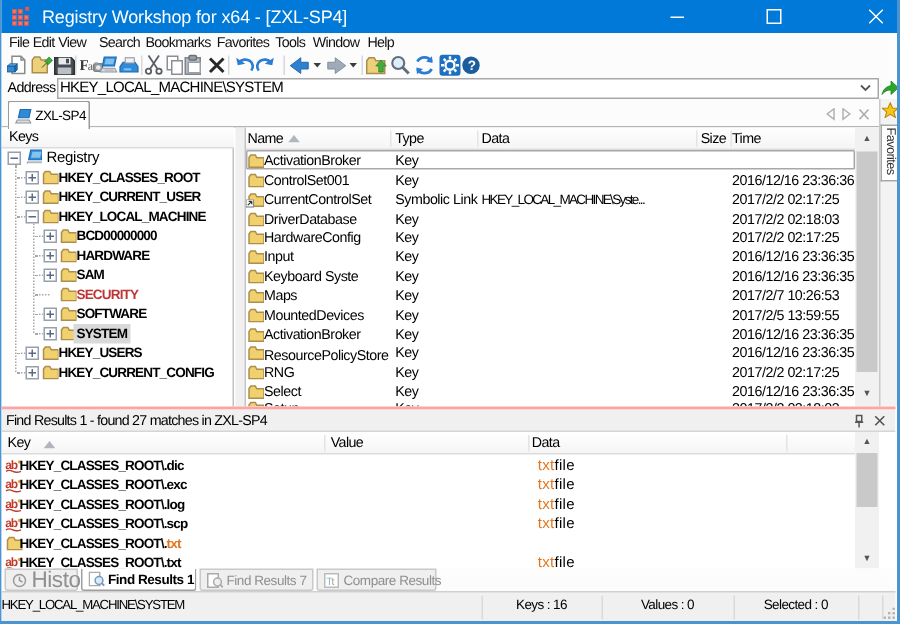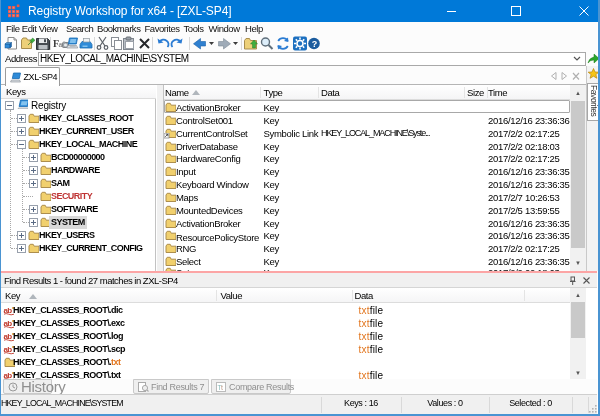--- a/index.html
+++ b/index.html
@@ -375,21 +375,21 @@
 <div class="row" style="left:324px;top:67px">2017/2/2 02:17:25</div>
 <svg class="fold" style="left:1px;top:81px" width="12" height="11">
         <path d="M1 9.5 V3 l1.2-1.7 h3 l1 1.9 h4.8 V9.5z" fill="#f1d06e" stroke="#ad8e4d" stroke-width="1"></path>
       </svg>
 <div class="row" style="left:12px;top:80px">Input</div>
 <div class="row" style="left:99.5px;top:80px">Key</div>
 <div class="row" style="left:324px;top:80px">2016/12/16 23:36:35</div>
 <svg class="fold" style="left:1px;top:94px" width="12" height="11">
         <path d="M1 9.5 V3 l1.2-1.7 h3 l1 1.9 h4.8 V9.5z" fill="#f1d06e" stroke="#ad8e4d" stroke-width="1"></path>
       </svg>
-<div class="row" style="left:12px;top:93px">Keyboard Window</div>
+<div class="row" style="left:12px;top:93px">Keyboard Syste</div>
 <div class="row" style="left:99.5px;top:93px">Key</div>
 <div class="row" style="left:324px;top:93px">2016/12/16 23:36:35</div>
 <svg class="fold" style="left:1px;top:107px" width="12" height="11">
         <path d="M1 9.5 V3 l1.2-1.7 h3 l1 1.9 h4.8 V9.5z" fill="#f1d06e" stroke="#ad8e4d" stroke-width="1"></path>
       </svg>
 <div class="row" style="left:12px;top:106px">Maps</div>
 <div class="row" style="left:99.5px;top:106px">Key</div>
 <div class="row" style="left:324px;top:106px">2017/2/7 10:26:53</div>
 <svg class="fold" style="left:1px;top:120px" width="12" height="11">
         <path d="M1 9.5 V3 l1.2-1.7 h3 l1 1.9 h4.8 V9.5z" fill="#f1d06e" stroke="#ad8e4d" stroke-width="1"></path>
@@ -509,20 +509,28 @@
 <div class="thumb" style="top:14px;height:36px"></div>
 </div>
 </div>
 <div class="abs" style="left:0;top:379px;width:596px;height:15px;background:#fcfcfc;">
 <div class="abs" style="left:2px;top:0px;width:49px;height:15px;background:#efefef;border:1px solid #c9c9c9;border-radius:0 0 2px 2px;border-top:1px solid #c9c9c9;">
 <svg class="abs" style="left:4px;top:2px" width="10" height="10">
           <circle cx="5" cy="5" r="4" fill="#eee" stroke="#999"></circle>
           <path d="M5 2.5 V5 L7 6" stroke="#999" fill="none"></path>
         </svg>
 <span class="abs" style="left:17px;top:0px;font-size:15px;letter-spacing:-0.3px;line-height:14px;color:#8f8f8f;white-space:nowrap;">History</span>
+      </div>
+<div class="abs" style="left:53px;top:0px;width:77px;height:15px;background:#fff;border:1px solid #9f9f9f;border-radius:0 0 2px 2px;border-top:none;">
+<svg class="abs" style="left:4px;top:2px" width="11" height="10">
+          <rect x="0.5" y="0.5" width="7" height="9" fill="#fff" stroke="#aaa"></rect>
+          <circle cx="7" cy="6" r="2.6" fill="#d8ecf8" stroke="#7799bb" stroke-width="1"></circle>
+          <line x1="8.8" y1="7.8" x2="10.5" y2="9.5" stroke="#7799bb" stroke-width="1.2"></line>
+        </svg>
+<span class="abs" style="left:17px;top:0px;font-size:9px;letter-spacing:-0.3px;line-height:14px;color:#000;white-space:nowrap;font-weight:bold;">Find Results 1</span>
       </div>
 <div class="abs" style="left:132px;top:0px;width:76px;height:15px;background:#efefef;border:1px solid #c9c9c9;border-radius:0 0 2px 2px;border-top:1px solid #c9c9c9;">
 <svg class="abs" style="left:4px;top:2px" width="11" height="10">
           <rect x="0.5" y="0.5" width="7" height="9" fill="#fff" stroke="#aaa"></rect>
           <circle cx="7" cy="6" r="2.6" fill="#eee" stroke="#aaaaaa" stroke-width="1"></circle>
           <line x1="8.8" y1="7.8" x2="10.5" y2="9.5" stroke="#aaaaaa" stroke-width="1.2"></line>
         </svg>
 <span class="abs" style="left:17px;top:0px;font-size:9px;letter-spacing:-0.3px;line-height:14px;color:#8f8f8f;white-space:nowrap;">Find Results 7</span>
       </div>
 <div class="abs" style="left:210px;top:0px;width:80px;height:15px;background:#efefef;border:1px solid #c9c9c9;border-radius:0 0 2px 2px;border-top:1px solid #c9c9c9;">

